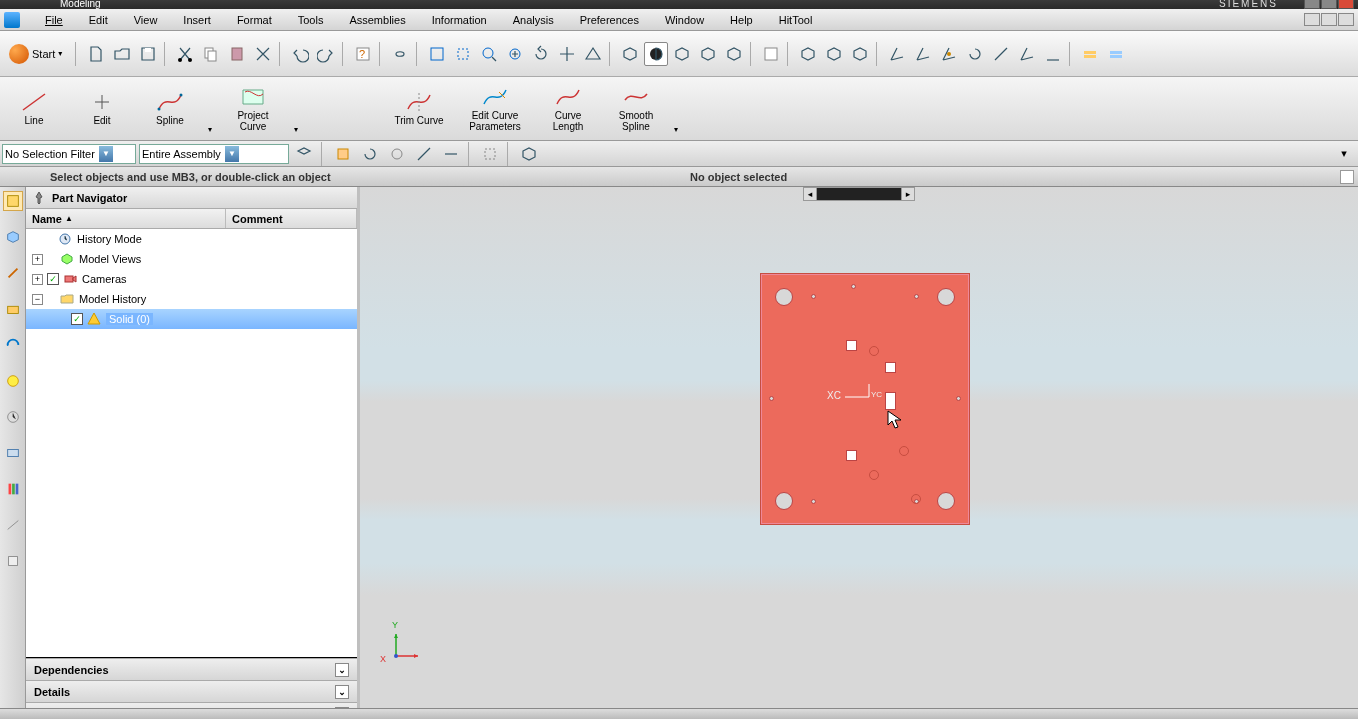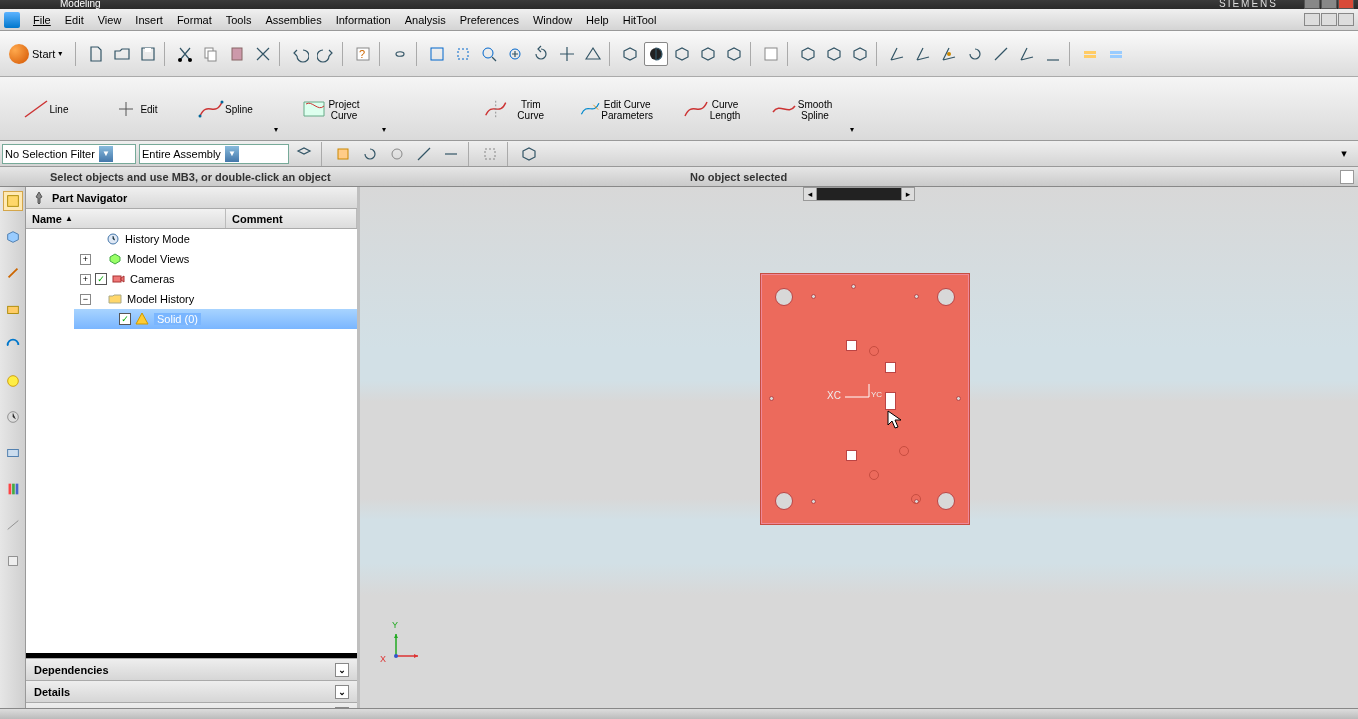--- a/index.html
+++ b/index.html
@@ -9,37 +9,37 @@
 .titlebar { height:9px; background:linear-gradient(#3a3a3a,#2a2a2a); position:relative; }
 .titlebar .txt { color:#fff; position:absolute; left:60px; top:-2px; font-size:10px; }
 .titlebar .brand { color:#ddd; position:absolute; right:80px; top:-2px; font-size:10px; letter-spacing:2px; }
 .titlebar .wbtn { position:absolute; right:4px; top:-1px; display:flex; gap:1px; }
 .titlebar .wbtn div { width:16px; height:10px; background:#888; border:1px solid #555; }
 .titlebar .wbtn .close { background:#d94a38; }
 
 
 .menubar { height:22px; background:linear-gradient(#f0f0f0,#d4d4d4); display:flex; align-items:center; border-bottom:1px solid #999; padding:0 4px; position:relative; }
 .menubar .appicon { width:16px; height:16px; background:linear-gradient(#5cb3ff,#0077cc); margin-right:6px; border-radius:2px; }
-.menubar .item { padding:2px 7px; cursor:default; }
+.menubar .item { padding:2px 7px; cursor:default;margin-left:12px; }
 .menubar .mincon { position:absolute; right:4px; display:flex; gap:1px; }
 .menubar .mincon div { width:16px; height:13px; background:#ddd; border:1px solid #888; }
 
 
 .toolrow { background:linear-gradient(#fafafa,#dcdcdc); border-bottom:1px solid #aaa; display:flex; align-items:center; padding:2px 4px; gap:2px; }
 .tb-icon { width:24px; height:24px; border:1px solid transparent; border-radius:2px; display:flex; align-items:center; justify-content:center; cursor:pointer; }
 .tb-icon svเg, .tb-icon .g { width:18px; height:18px; }
 .tb-sep { width:5px; height:24px; border-left:1px solid #aaa; margin:0 2px; }
 
 .startbtn { display:flex; align-items:center; gap:3px; padding:2px 4px; height:26px; border:1px solid transparent; border-radius:3px; cursor:pointer;}
 .startbtn .orb { width:20px; height:20px; border-radius:50%; background:radial-gradient(circle at 30% 30%,#ffa94d,#d35400); }
 .startbtn .car { width:8px; font-size:8px; }
 
 
 .ribbonrow { height:64px; background:linear-gradient(#f5f5f5,#dadada); border-bottom:1px solid #999; display:flex; align-items:stretch; }
-.rib-item { width:66px; display:flex; flex-direction:row; align-items:center; justify-content:center; cursor:pointer; border:1px solid transparent; margin:12px; border-radius:3px; text-align:center; }
+.rib-item { width:66px; display:flex; flex-direction:column; align-items:center; justify-content:center; cursor:pointer; border:1px solid transparent; margin:1px; border-radius:3px; text-align:center; }
 .rib-item .ico { width:28px; height:22px; display:flex; align-items:center; justify-content:center; }
 .rib-item .lbl { font-size:10px; line-height:11px; margin-top:2px; }
 .rib-sep { width:6px; }
 .rib-drop { width:12px; display:flex; align-items:flex-end; justify-content:center; font-size:8px; padding-bottom:6px; }
 
 
 .filterrow { height:26px; background:linear-gradient(#efefef,#d4d4d4); border-bottom:1px solid #999; display:flex; align-items:center; padding:0 2px; gap:3px; }
 .combo { height:20px; background:#fff; border:1px solid #7a9; display:flex; align-items:center; padding:0 2px; font-size:11px; }
 .combo .ar { width:14px; height:16px; background:linear-gradient(#8bd,#47a); margin-left:4px; display:flex; align-items:center; justify-content:center; color:#fff; font-size:8px; }
 
@@ -54,21 +54,21 @@
 .leftbar { width:26px; background:linear-gradient(90deg,#e6e6e6,#cfcfcf); border-right:1px solid #999; display:flex; flex-direction:column; align-items:center; padding-top:4px; gap:16px; }
 .leftbar .lb-icon { width:20px; height:20px; cursor:pointer; border:1px solid transparent; display:flex; align-items:center; justify-content:center; }
 .leftbar .lb-icon.sel { background:#ffe9b3; border-color:#d4a64a; }
 
 
 .navpanel { width:334px; background:#f4f4f4; display:flex; flex-direction:column; border-right:3px solid #bfbfbf; }
 .navpanel .hdr { height:22px; background:linear-gradient(#f0f0f0,#d8d8d8); border-bottom:1px solid #aaa; display:flex; align-items:center; padding:0 6px; gap:6px; font-weight:bold; }
 .navpanel .thumbtack { width:14px; height:14px; display:inline-block; }
 .navpanel .cols { height:20px; background:linear-gradient(#f2f2f2,#dcdcdc); border-bottom:1px solid #aaa; display:flex; }
 .navpanel .cols .c { border-right:1px solid #bbb; padding:2px 6px; font-weight:bold; display:flex; align-items:center; gap:3px;}
-.navpanel .tree { flex:1; background:#fff; overflow:auto; border-bottom:5px solid #000000;padding-left:48px; }
+.navpanel .tree { flex:1; background:#fff; overflow:auto; border-bottom:1px solid #000000; }
 .tree-row { height:20px; display:flex; align-items:center; padding-left:6px; gap:2px; cursor:default; }
 .tree-row.sel .label { background:#7ab6ff; color:#fff; padding:0 3px; }
 .tree-row .exp { width:11px; height:11px; border:1px solid #888; background:#fff; font-size:9px; line-height:9px; text-align:center; margin-right:2px; cursor:pointer;}
 .tree-row .sp { width:11px; }
 .tree-row .chk { width:12px; height:12px; border:1px solid #555; background:#fff; font-size:9px; line-height:10px; text-align:center; color:#0a0; margin-right:2px;}
 .tree-row .ico { width:14px; height:14px; margin-right:3px; display:inline-flex; align-items:center; justify-content:center;}
 .navpanel .section { height:22px; background:linear-gradient(#eee,#d6d6d6); border-top:1px solid #aaa; display:flex; align-items:center; justify-content:space-between; padding:0 8px; font-weight:bold; cursor:pointer;}
 .navpanel .section .chev { font-size:9px; border:1px solid #888; width:14px; height:14px; display:flex; align-items:center; justify-content:center; background:#fff;}
 
 

